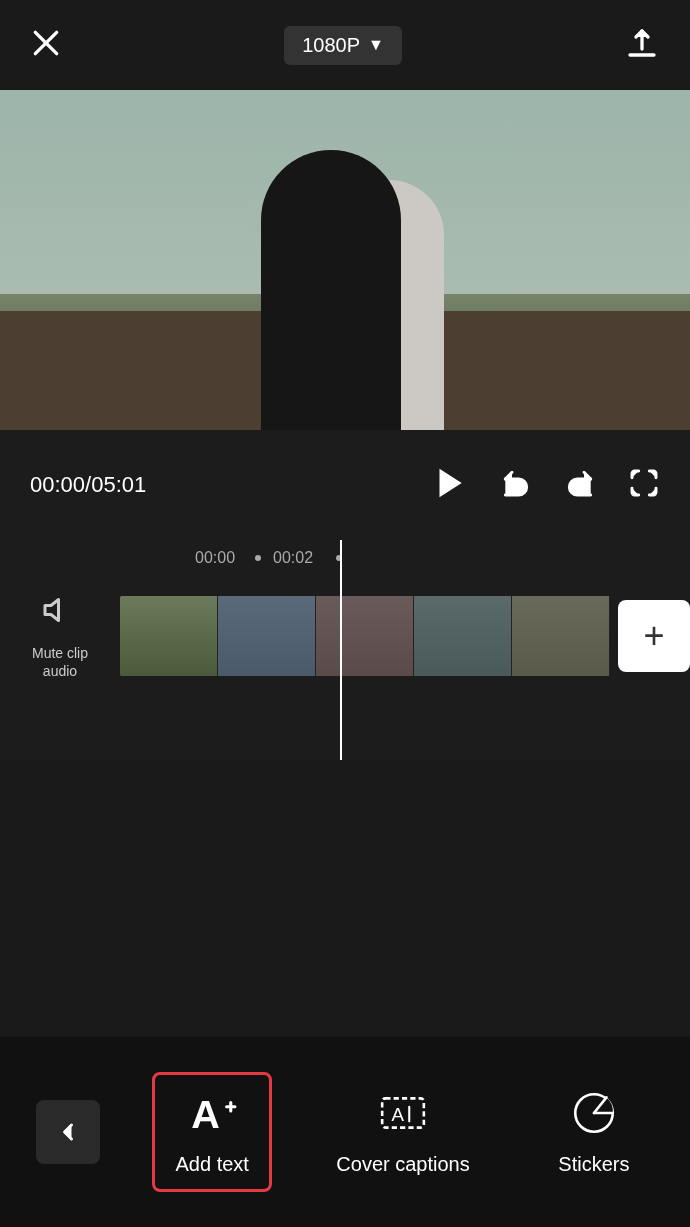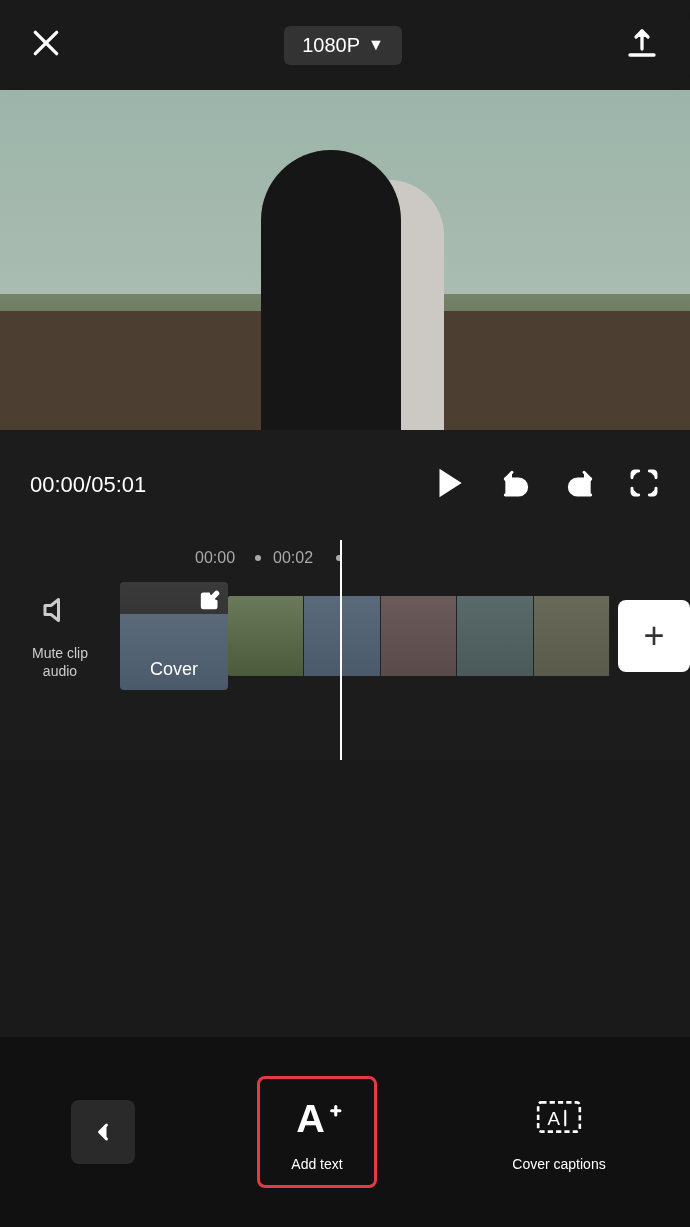--- a/index.html
+++ b/index.html
@@ -288,21 +288,21 @@
       cursor: pointer;
       padding: 16px 12px;
       border-radius: 8px;
       min-width: 120px;
     }
     .tool-item.active {
       border: 3px solid #e63946;
       padding: 13px 9px;
     }
     .tool-label {
-      font-size: 14px;
+      font-size: 20px;
       color: #fff;
       text-align: center;
       line-height: 1.2;
     }
 
     
     svg {
       fill: currentColor;
     }
   </style>
@@ -391,32 +391,20 @@
 
       <div class="mute-btn">
         <div>
           <svg width="36" height="36" viewBox="0 0 24 24" fill="none" stroke="#ccc" stroke-width="2" stroke-linecap="round" stroke-linejoin="round">
             <polygon points="11 5 6 9 2 9 2 15 6 15 11 19 11 5" fill="none"></polygon>
           </svg>
         </div>
         <span style="font-size:14px;color:#ccc;text-align:center;line-height:1.3;">Mute clip<br>audio</span>
       </div>
 
-      <div class="cover-clip">
-        <div class="cover-clip-bg"></div>
-        <div class="cover-clip-thumb"></div>
-
-        <div class="cover-edit-icon">
-          <svg width="20" height="20" viewBox="0 0 24 24" fill="none" stroke="white" stroke-width="2" stroke-linecap="round" stroke-linejoin="round">
-            <path d="M11 4H4a2 2 0 0 0-2 2v14a2 2 0 0 0 2 2h14a2 2 0 0 0 2-2v-7"></path>
-            <path d="M18.5 2.5a2.121 2.121 0 0 1 3 3L12 15l-4 1 1-4 9.5-9.5z"></path>
-          </svg>
-        </div>
-        <span class="cover-label">Cover</span>
-      </div>
 
       <div class="video-strip">
         <div class="strip-frame" style="background:linear-gradient(180deg,#6a7a5a 0%,#4a5a3a 100%);"></div>
         <div class="strip-frame" style="background:linear-gradient(180deg,#5a6a7a 0%,#4a5a6a 100%);"></div>
         <div class="strip-frame" style="background:linear-gradient(180deg,#6a5a5a 0%,#5a4a4a 100%);"></div>
         <div class="strip-frame" style="background:linear-gradient(180deg,#5a6a6a 0%,#4a5a5a 100%);"></div>
         <div class="strip-frame" style="background:linear-gradient(180deg,#6a6a5a 0%,#5a5a4a 100%);"></div>
       </div>
 
       <div class="add-clip-btn">
@@ -460,14 +448,26 @@
         <rect x="4" y="10" width="40" height="28" rx="3" stroke="white" stroke-width="2.5" stroke-dasharray="5 3" fill="none"></rect>
 
         <text x="13" y="32" font-size="18" font-family="Arial" fill="white" font-weight="500">A</text>
 
         <line x1="30" y1="18" x2="30" y2="32" stroke="white" stroke-width="2" stroke-linecap="round"></line>
       </svg>
     </div>
     <span class="tool-label">Cover captions</span>
   </div>
 
+  <div class="tool-item">
+    <div>
+      <svg width="50" height="50" viewBox="0 0 48 48" fill="none">
+        <circle cx="24" cy="24" r="18" stroke="white" stroke-width="2.5" fill="none"></circle>
+
+        <path d="M24 24 L42 24 A18 18 0 0 0 36 9" stroke="none" fill="#111"></path>
+        <path d="M24 24 L36 9" stroke="white" stroke-width="2.5" stroke-linecap="round"></path>
+        <path d="M24 24 L42 24" stroke="white" stroke-width="2.5" stroke-linecap="round"></path>
+      </svg>
+    </div>
+    <span class="tool-label">Stickers</span>
+  </div>
 
 </div>
 
 </body></html>

